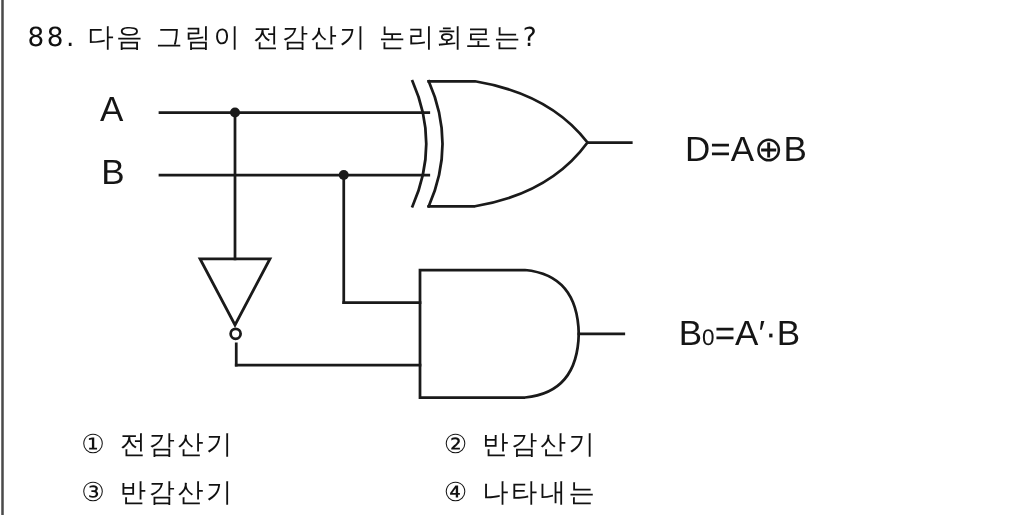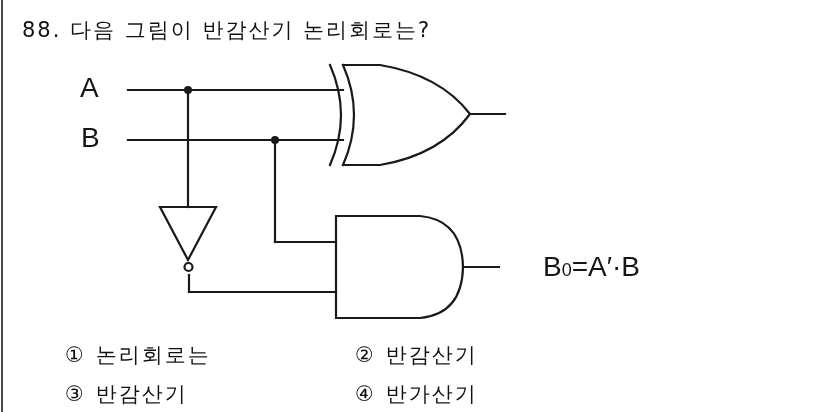--- a/index.html
+++ b/index.html
@@ -64,21 +64,21 @@
     }
     .option .num { margin-right: 10px; }
   </style>
 </head>
 <body>
 
 <div class="left-border"></div>
 
 <div class="question-title">
   <span>88.</span>
-  <span>다음 그림이 반감산기 논리회로는?</span>
+  <span>다음 그림이 전감산기 논리회로는?</span>
 </div>
 
 <div class="diagram">
   <svg width="826" height="330" viewBox="0 0 826 330" xmlns="http://www.w3.org/2000/svg">
     <g fill="none" stroke="#1a1a1a" stroke-width="2.2" stroke-linecap="square">
 
       <line x1="128" y1="90" x2="343" y2="90"></line>
 
       <line x1="128" y1="140" x2="343" y2="140"></line>
 
@@ -108,32 +108,33 @@
       </g>
     </g>
 
     <circle cx="188" cy="90" r="4" fill="#1a1a1a"></circle>
     <circle cx="275" cy="140" r="4" fill="#1a1a1a"></circle>
   </svg>
 
   <div class="label input-label" style="left:80px; top:72px;">A</div>
   <div class="label input-label" style="left:81px; top:122px;">B</div>
 
+  <div class="label output-label" style="left:548px; top:103px;">D=A⊕B</div>
 
   <div class="label output-label" style="left:543px; top:251px;">
     <span>B</span><span class="sub">0</span><span>=A′·B</span>
   </div>
 </div>
 
 <div class="options">
   <div class="option" style="left:5px; top:3px;">
-    <span class="num">①</span><span>논리회로는</span>
+    <span class="num">①</span><span>전감산기</span>
   </div>
   <div class="option" style="left:295px; top:3px;">
     <span class="num">②</span><span>반감산기</span>
   </div>
   <div class="option" style="left:5px; top:42px;">
     <span class="num">③</span><span>반감산기</span>
   </div>
   <div class="option" style="left:295px; top:42px;">
-    <span class="num">④</span><span>반가산기</span>
+    <span class="num">④</span><span>나타내는</span>
   </div>
 </div>
 
 </body></html>

